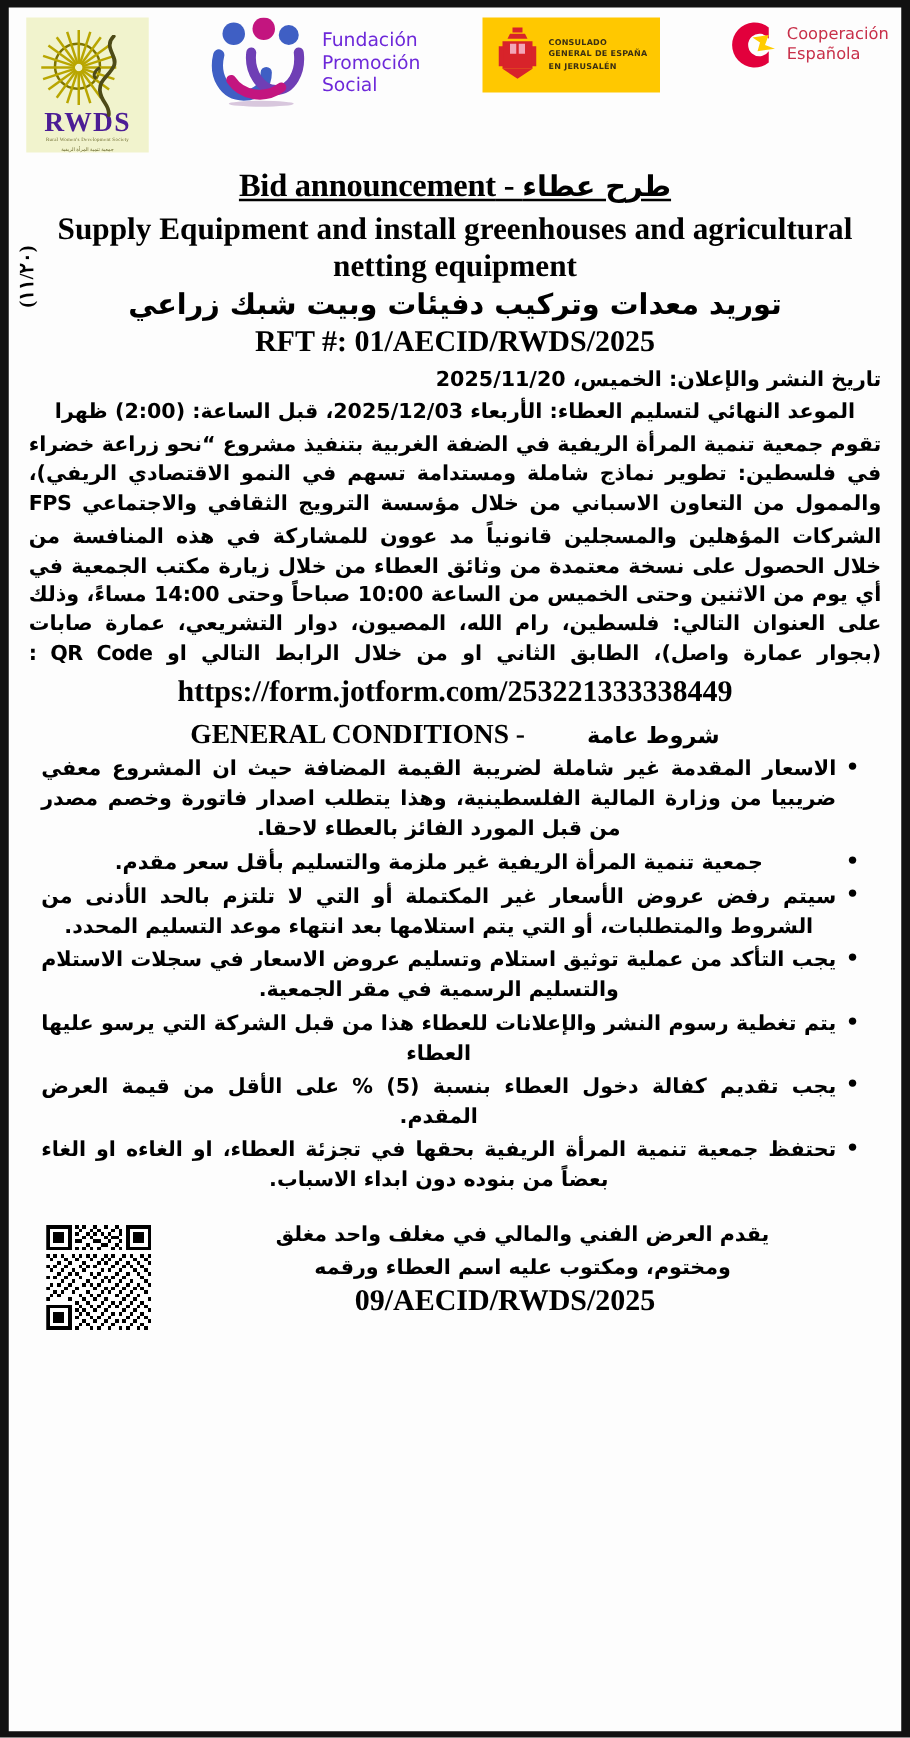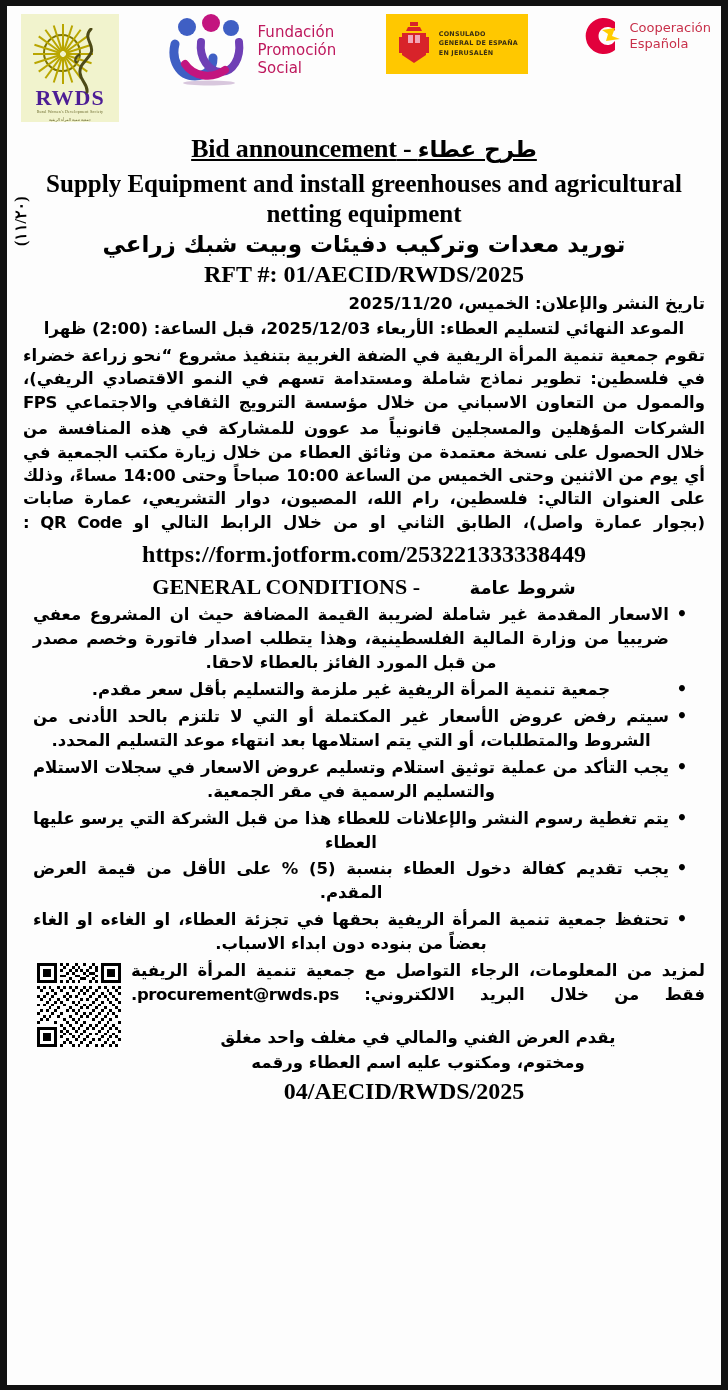--- a/index.html
+++ b/index.html
@@ -68,21 +68,21 @@
     margin-top: 2px; line-height: 1;
   }
   .rwds-sub1 { font-size: 4px; color:#6b6a2d; letter-spacing:.2px; }
   .rwds-sub2 { font-size: 4px; color:#6b6a2d; letter-spacing:.2px; margin-top:3px;}
 
   
   .fps { display: flex; align-items: center; gap: 7px; }
   .fps-mark { width: 82px; height: 72px; }
   .fps-text {
     font-family: "DejaVu Sans", sans-serif;
-    font-size: 15px; line-height: 1.22; color: #be185d;
+    font-size: 15px; line-height: 1.22; color: #6d28d9;
   }
 
   
   .consulado {
     background: #ffc800;
     display: flex; align-items: center; gap: 5px;
     padding: 8px 10px 8px 8px;
     height: 60px;
   }
   .escudo { width: 40px; height: 46px; }
@@ -580,22 +580,21 @@
             <rect x="14" y="28" width="1" height="1"></rect>
             <rect x="17" y="28" width="1" height="1"></rect>
             <rect x="20" y="28" width="1" height="1"></rect>
             <rect x="22" y="28" width="1" height="1"></rect>
             <rect x="25" y="28" width="1" height="1"></rect>
             <rect x="27" y="28" width="1" height="1"></rect>
         </g>
       </svg>
 
       <div class="footer-text">
-        <div class="line-ar just-stretch">لمزيد من المعلومات، الرجاء التواصل مع جمعية تنمية المرأة الريفية فقط من خلال البريد الالكتروني: procurement@rwds.ps.</div>
         <div class="line-ar center" style="margin-top:20px;">يقدم العرض الفني والمالي في مغلف واحد مغلق</div>
         <div class="line-ar center">ومختوم، ومكتوب عليه اسم العطاء ورقمه</div>
       </div>
 
-      <div class="foot-code">04/AECID/RWDS/2025</div>
+      <div class="foot-code">09/AECID/RWDS/2025</div>
     </div>
 
   </div>
 </div>
 
 </body></html>

